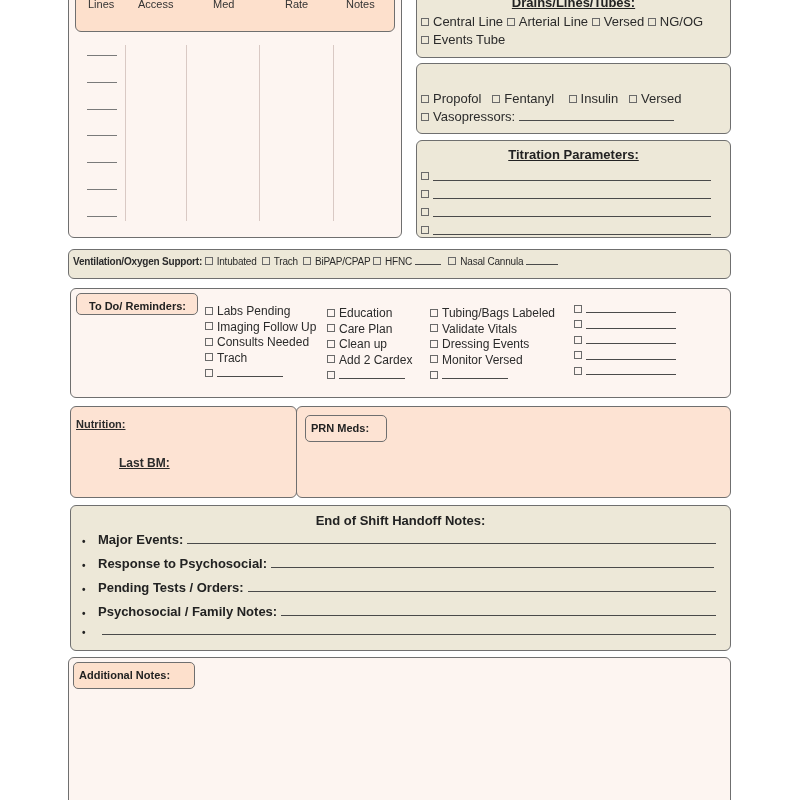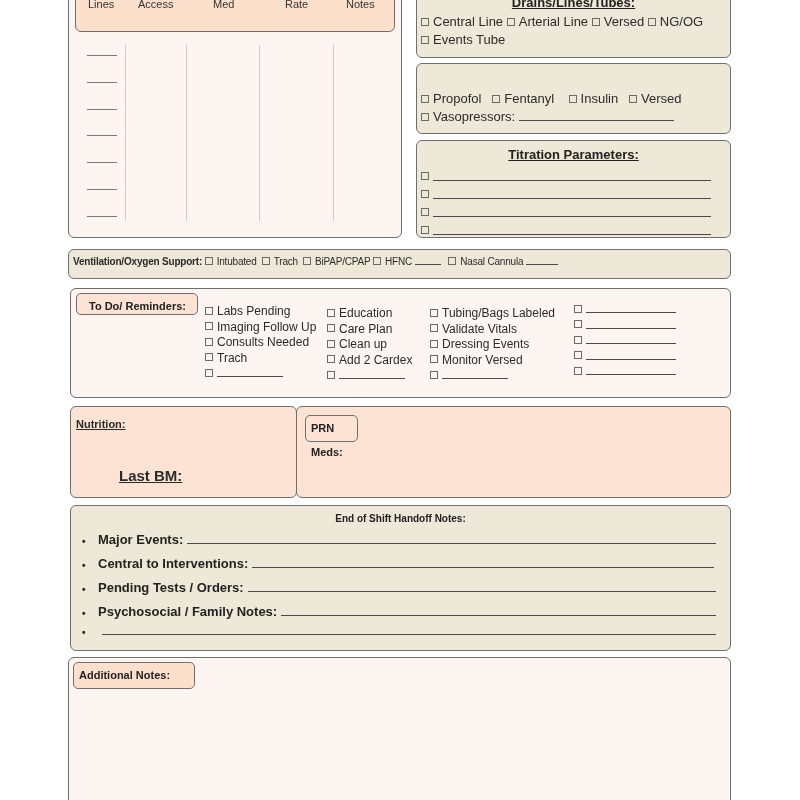--- a/index.html
+++ b/index.html
@@ -120,37 +120,37 @@
 <div class="todo-col" style="left:574px; top:302px;">
   <div><span class="cb"></span><span class="uline" style="width:90px;"></span></div>
   <div><span class="cb"></span><span class="uline" style="width:90px;"></span></div>
   <div><span class="cb"></span><span class="uline" style="width:90px;"></span></div>
   <div><span class="cb"></span><span class="uline" style="width:90px;"></span></div>
   <div><span class="cb"></span><span class="uline" style="width:90px;"></span></div>
 </div>
 
 <div class="box peach" style="left:70px; top:406px; width:227px; height:92px;">
   <div style="position:absolute; left:5px; top:11px; font-size:11px; font-weight:bold; text-decoration:underline;">Nutrition:</div>
-  <div style="position:absolute; left:5px; top:60px; font-size:15px; font-weight:bold; text-decoration:underline;padding-left:43px;">Last BM:</div>
+  <div style="position:absolute; left:5px; top:49px; font-size:12px; font-weight:bold; text-decoration:underline;padding-left:43px;">Last BM:</div>
 </div>
 
 <div class="box peach" style="left:296px; top:406px; width:435px; height:92px;"></div>
-<div class="pill" style="left:305px; top:415px; width:53px; height:27px; line-height:24px; padding-left:5px; background:#fde3d3;">PRN Meds:</div>
+<div class="pill" style="left:305px; top:415px; width:82px; height:27px; line-height:24px; padding-left:5px; background:#fde3d3;">PRN Meds:</div>
 
 <div class="box cream" style="left:70px; top:505px; width:661px; height:146px;">
-  <div style="text-align:center; font-size:10px; font-weight:bold; margin-top:7px; color:#222;">End of Shift Handoff Notes:</div>
+  <div style="text-align:center; font-size:13px; font-weight:bold; margin-top:7px; color:#222;">End of Shift Handoff Notes:</div>
 </div>
 <div class="handoff-row" style="top:532px; width:634px;">
     <span class="bul">•</span>
     <span>Major Events:</span>
     <span class="ln"></span>
   </div>
 <div class="handoff-row" style="top:556px; width:632px;">
     <span class="bul">•</span>
-    <span>Central to Interventions:</span>
+    <span>Response to Psychosocial:</span>
     <span class="ln"></span>
   </div>
 <div class="handoff-row" style="top:580px; width:634px;">
     <span class="bul">•</span>
     <span>Pending Tests / Orders:</span>
     <span class="ln"></span>
   </div>
 <div class="handoff-row" style="top:604px; width:634px;">
     <span class="bul">•</span>
     <span>Psychosocial / Family Notes:</span>

